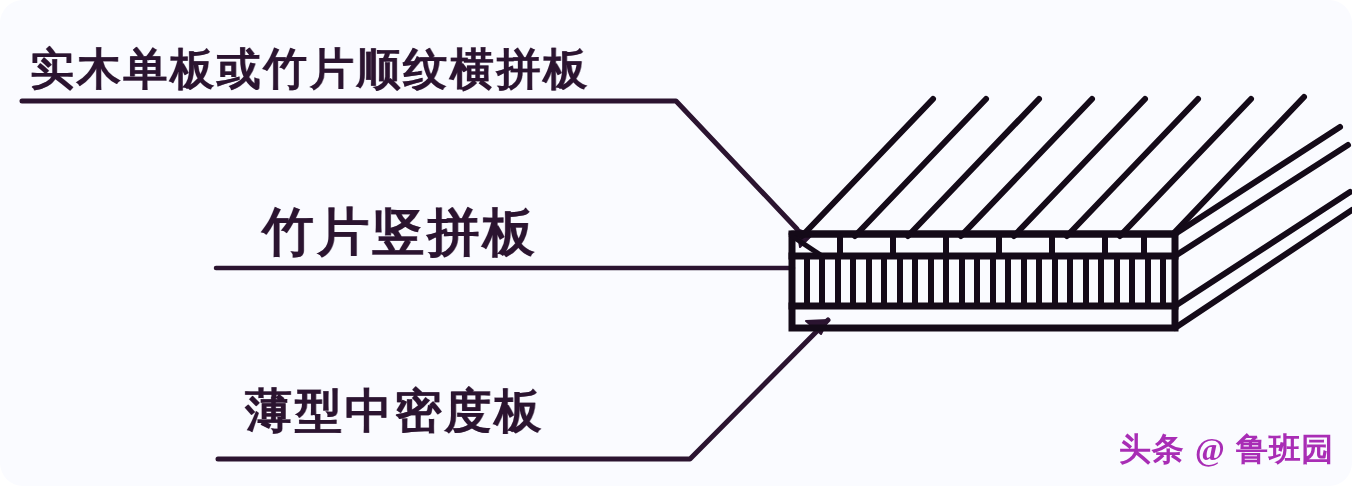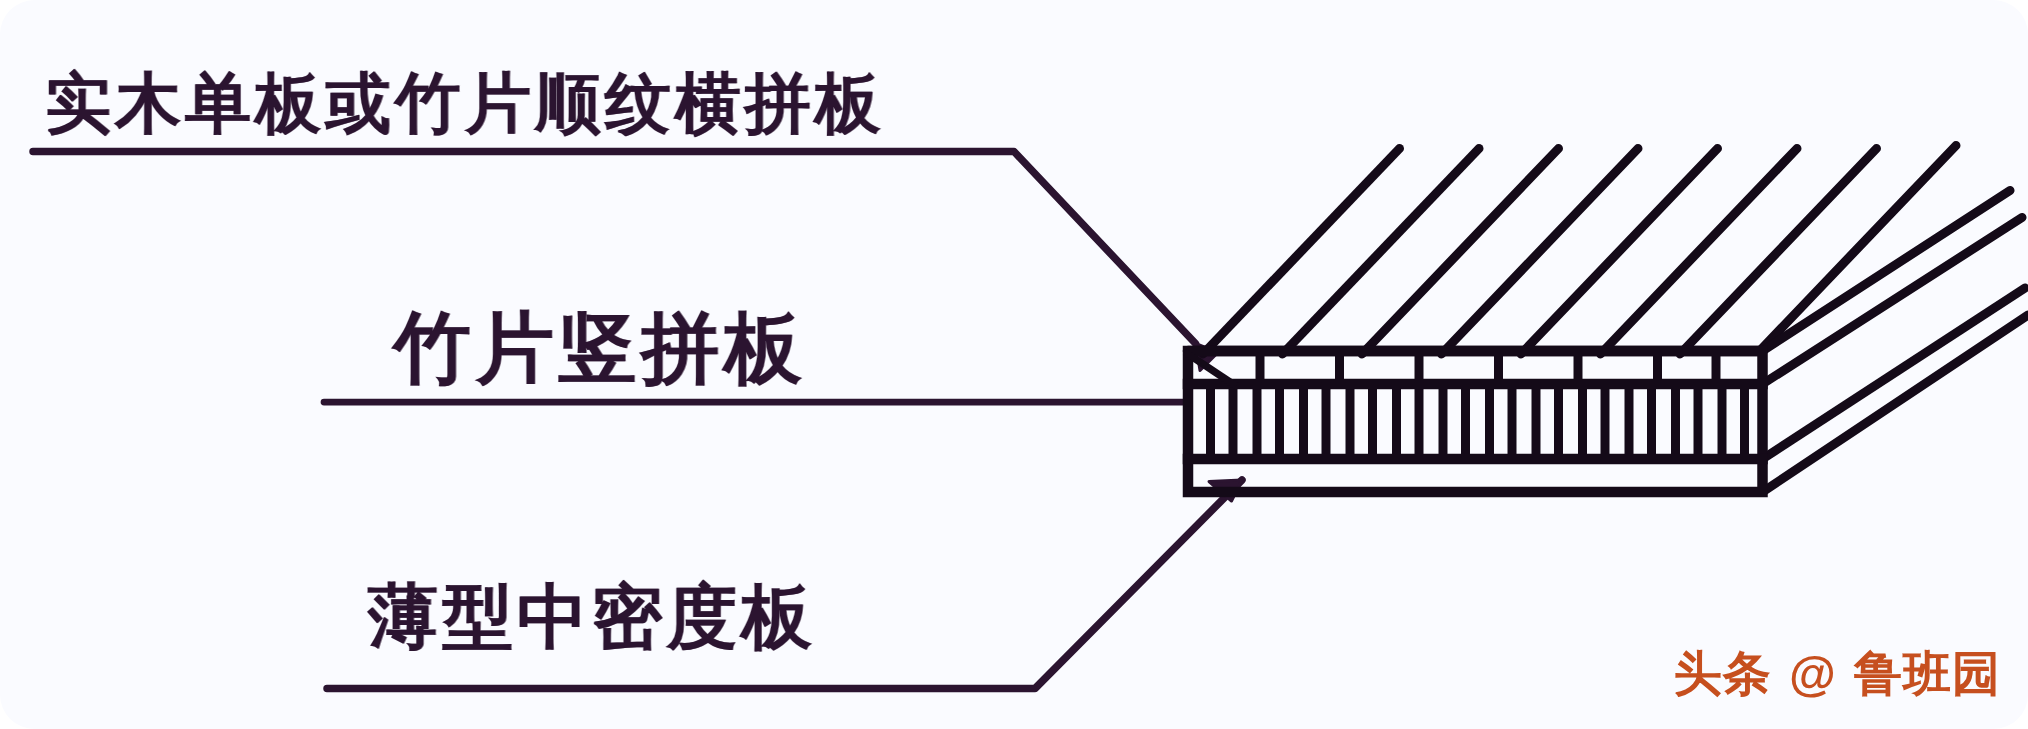--- a/index.html
+++ b/index.html
@@ -48,23 +48,23 @@
     left: 245px;
     top: 380px;
     font-size: 47px;
   }
   #watermark {
     position: absolute;
     right: 18px;
     bottom: 14px;
     font-size: 32px;
     font-weight: 700;
-    color: #c2410c;
+    color: #a21caf;
     letter-spacing: 0.02em;
-    font-family: Liberation Sans, sans-serif;
+    font-family: Liberation Serif, serif;
     white-space: nowrap;
     opacity: 0.92;
   }
   #watermark .wm-at { margin: 0 2px; }
 </style>
 </head>
 <body>
 
 <div id="stage" style="background: rgb(250, 251, 255);">
 

